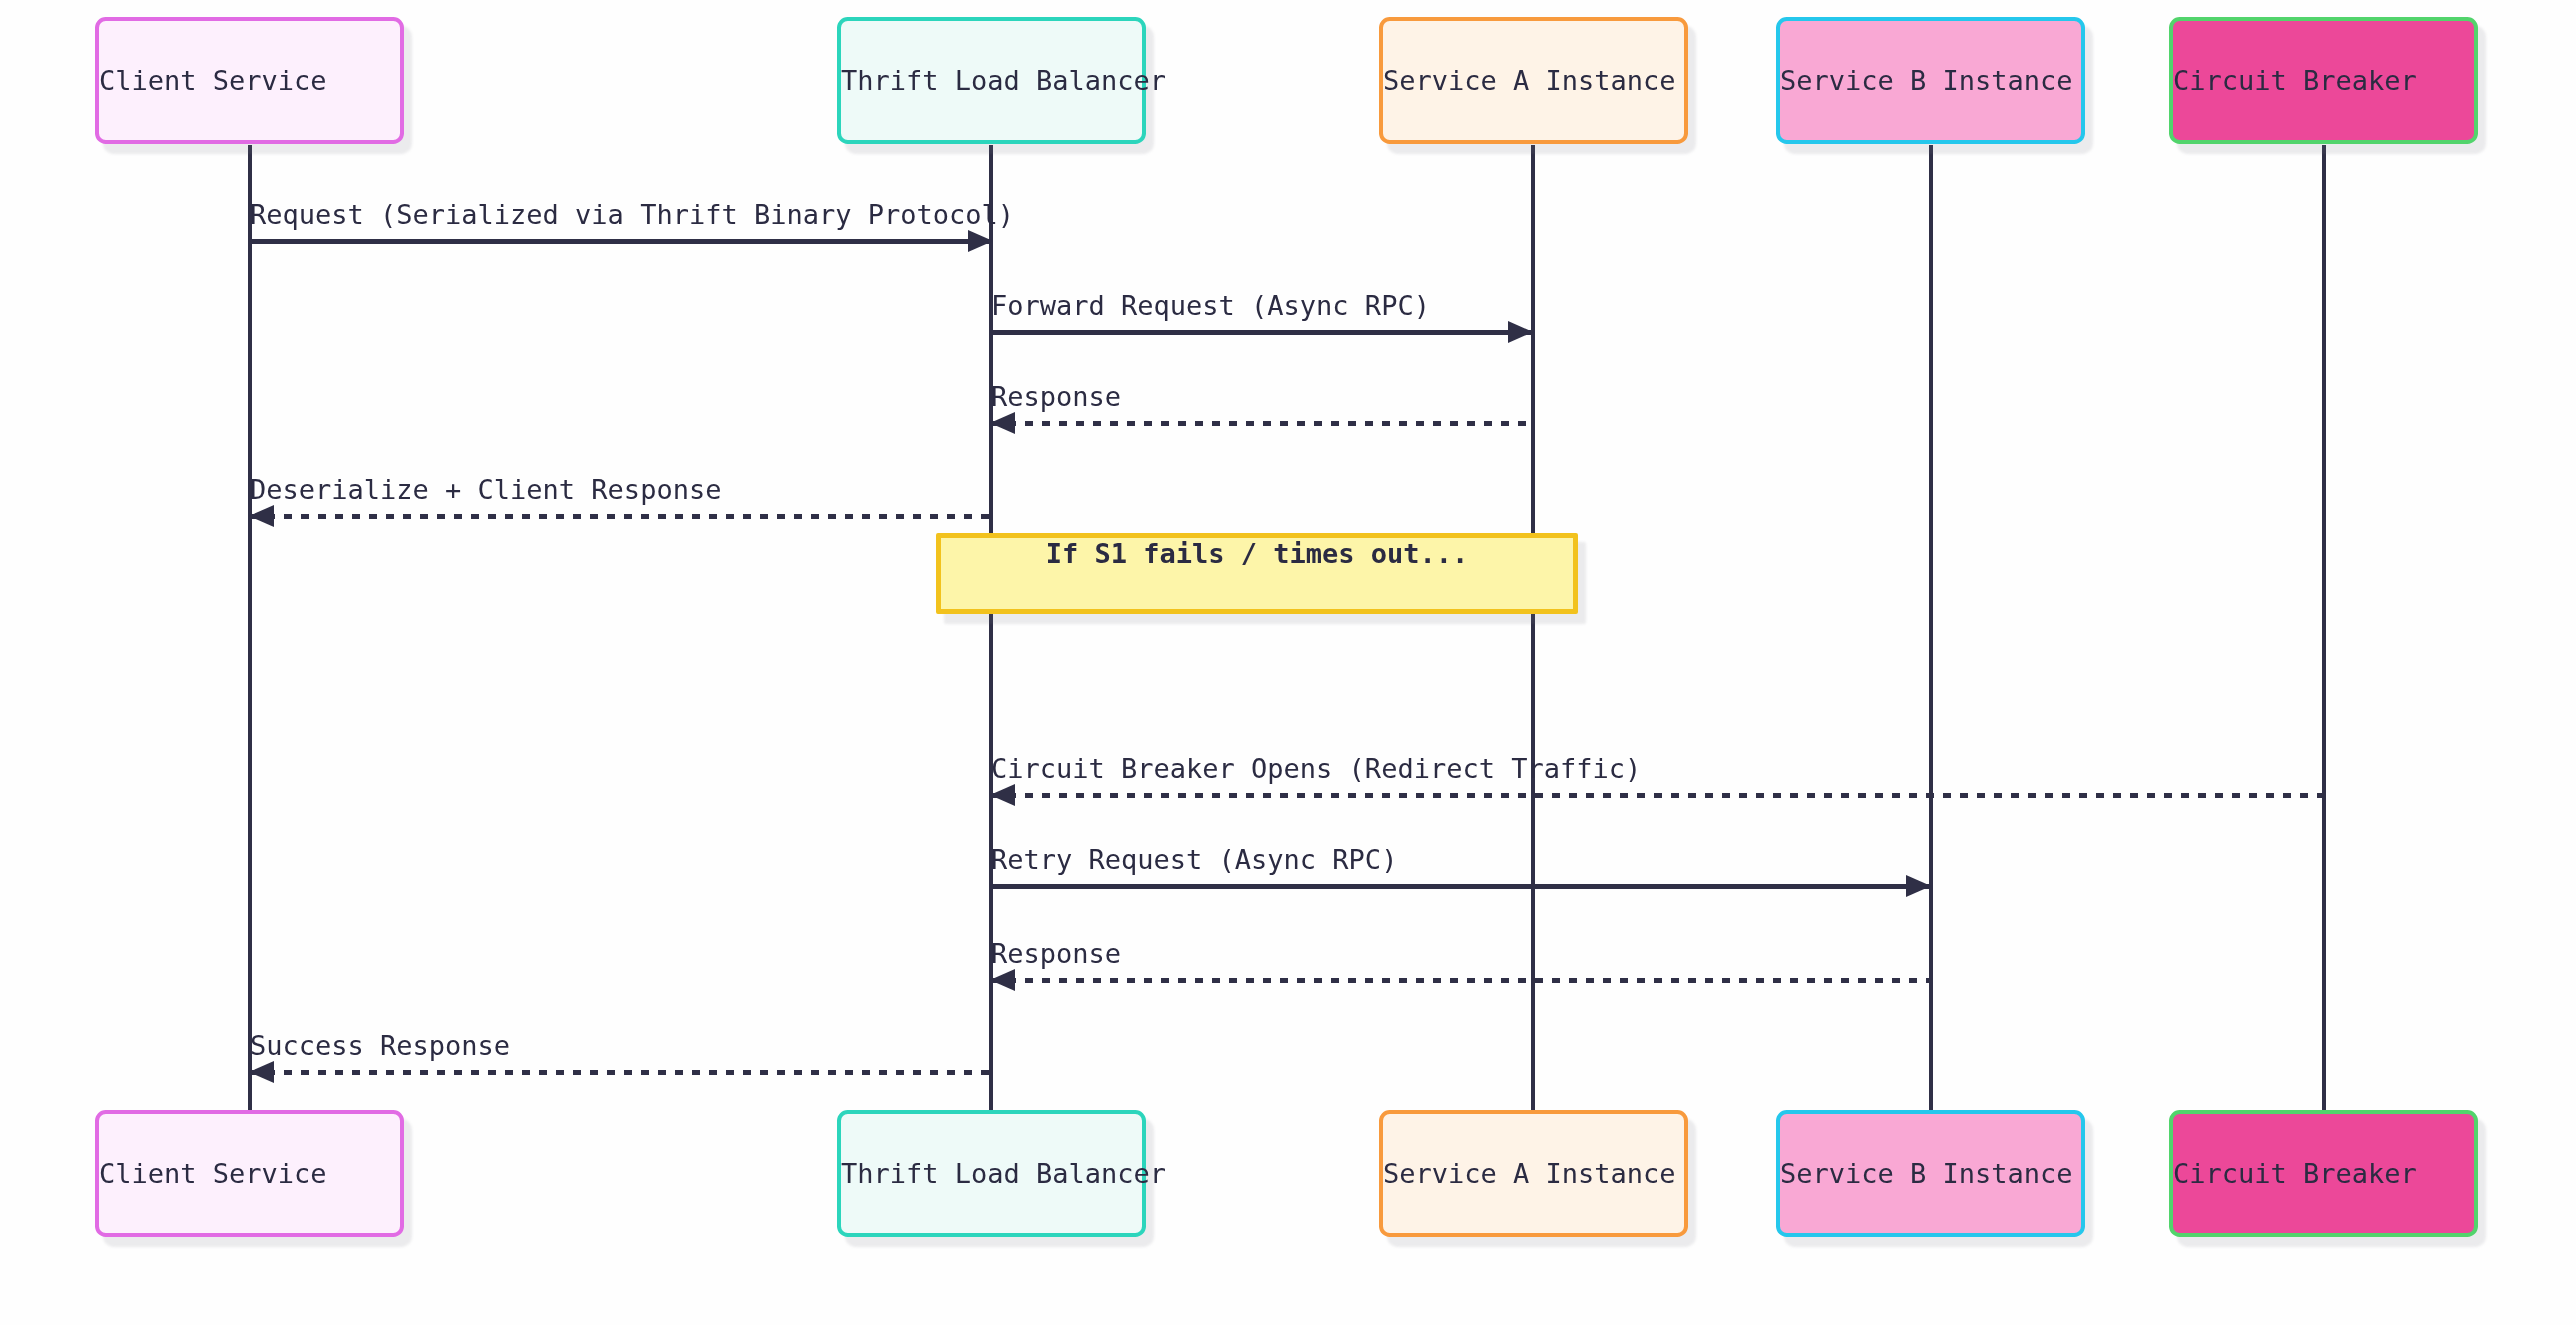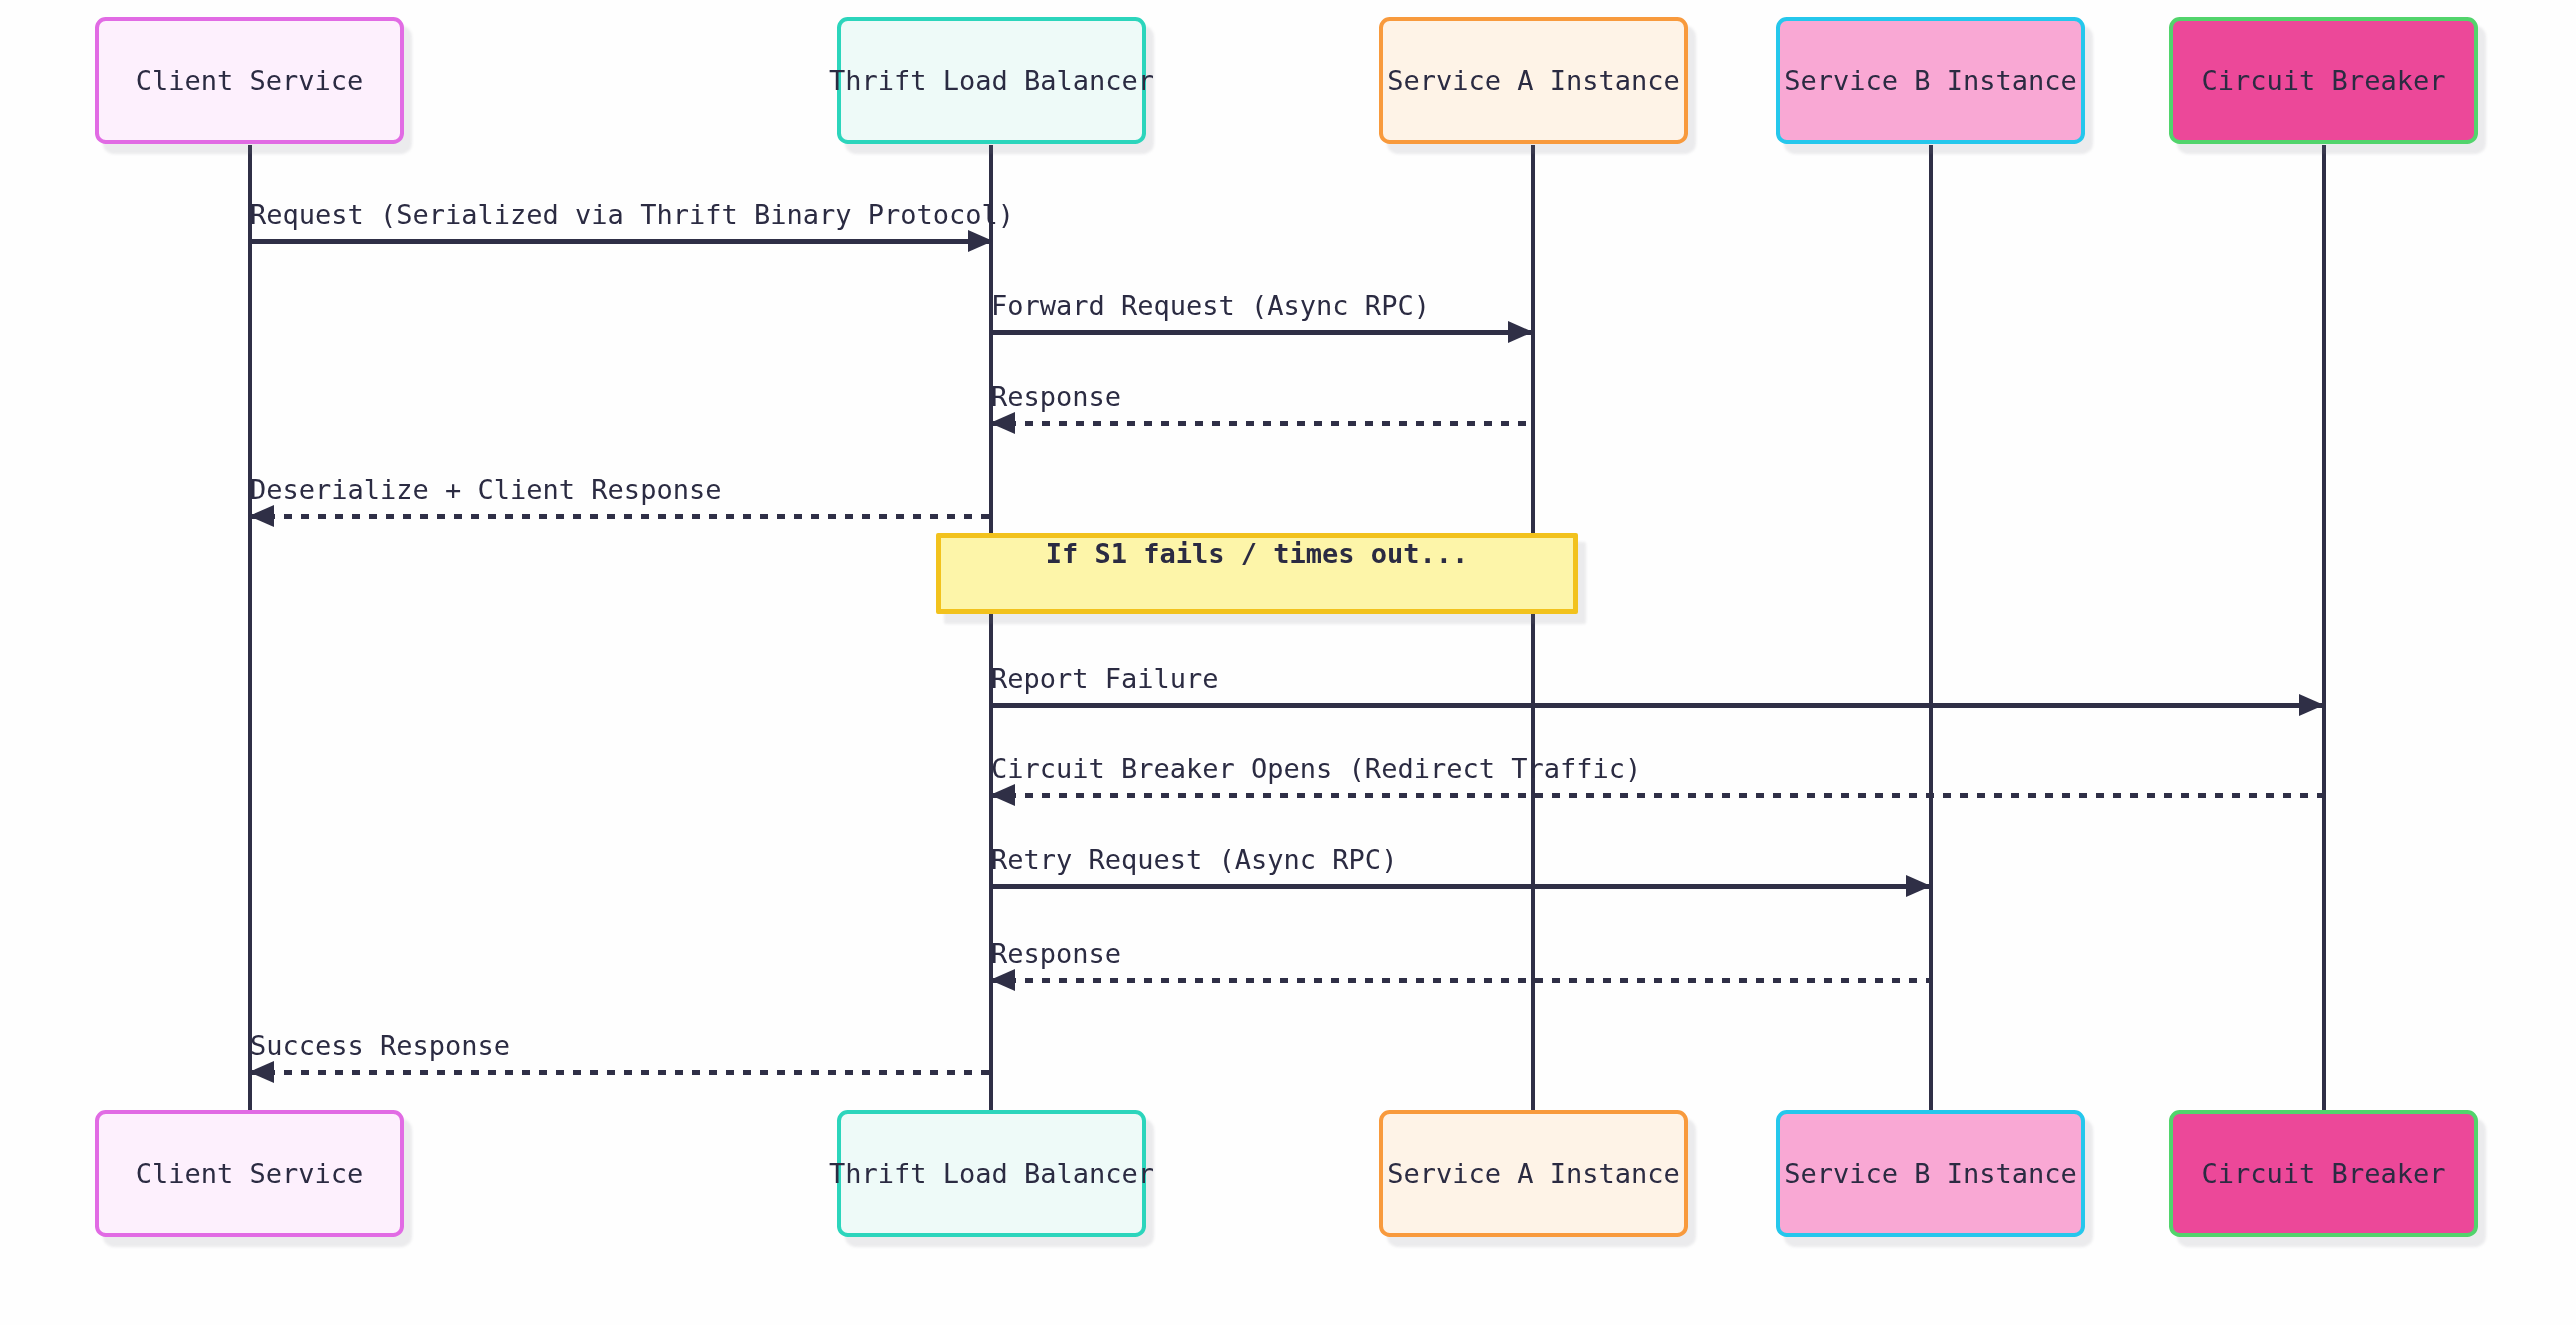--- a/index.html
+++ b/index.html
@@ -6,21 +6,21 @@
   .canvas{
     position:relative;width:2576px;height:1326px;overflow:hidden;
     background:#fefefe;
     font-family:"DejaVu Sans Mono","Liberation Mono",monospace;
     color:#2b2b42;
   }
   
   .actor{
     position:absolute;width:309px;height:127px;box-sizing:border-box;
     border:4.7px solid;border-radius:10.7px;
-    display:flex;align-items:center;justify-content:center;
+    display:flex;align-items:center;
     font-size:27px;white-space:nowrap;z-index:3;
     box-shadow:8px 9.4px 2.7px rgba(120,120,135,0.14);
   }
   .row-top .actor{top:17.4px;}
   .row-bottom .actor{top:1110px;}
   .c-client{border-color:#e16be4;background:#fdf0fd;}
   .c-tlb{border-color:#2cd5bc;background:#eefaf8;}
   .c-sa{border-color:#f89a3d;background:#fef3e7;}
   .c-sb{border-color:#25c7ec;background:#f9a8d4;}
   .c-cb{border-color:#52d46c;background:#ec4899;}
@@ -100,25 +100,20 @@
   <div class="msg dotted arr-left" style="left:250px;top:474px;width:742px">
     <div class="lbl">Deserialize + Client Response</div>
     <div class="line"></div>
     <div class="head"></div>
   </div>
 
   <div class="note">
     <span>If S1 fails / times out...</span>
   </div>
 
-  <div class="msg solid arr-right" style="left:991px;top:663px;width:1332px">
-    <div class="lbl">Report Failure</div>
-    <div class="line"></div>
-    <div class="head"></div>
-  </div>
 
   <div class="msg dotted arr-left" style="left:991px;top:753px;width:1332px">
     <div class="lbl">Circuit Breaker Opens (Redirect Traffic)</div>
     <div class="line"></div>
     <div class="head"></div>
   </div>
 
   <div class="msg solid arr-right" style="left:991px;top:844px;width:939px">
     <div class="lbl">Retry Request (Async RPC)</div>
     <div class="line"></div>

